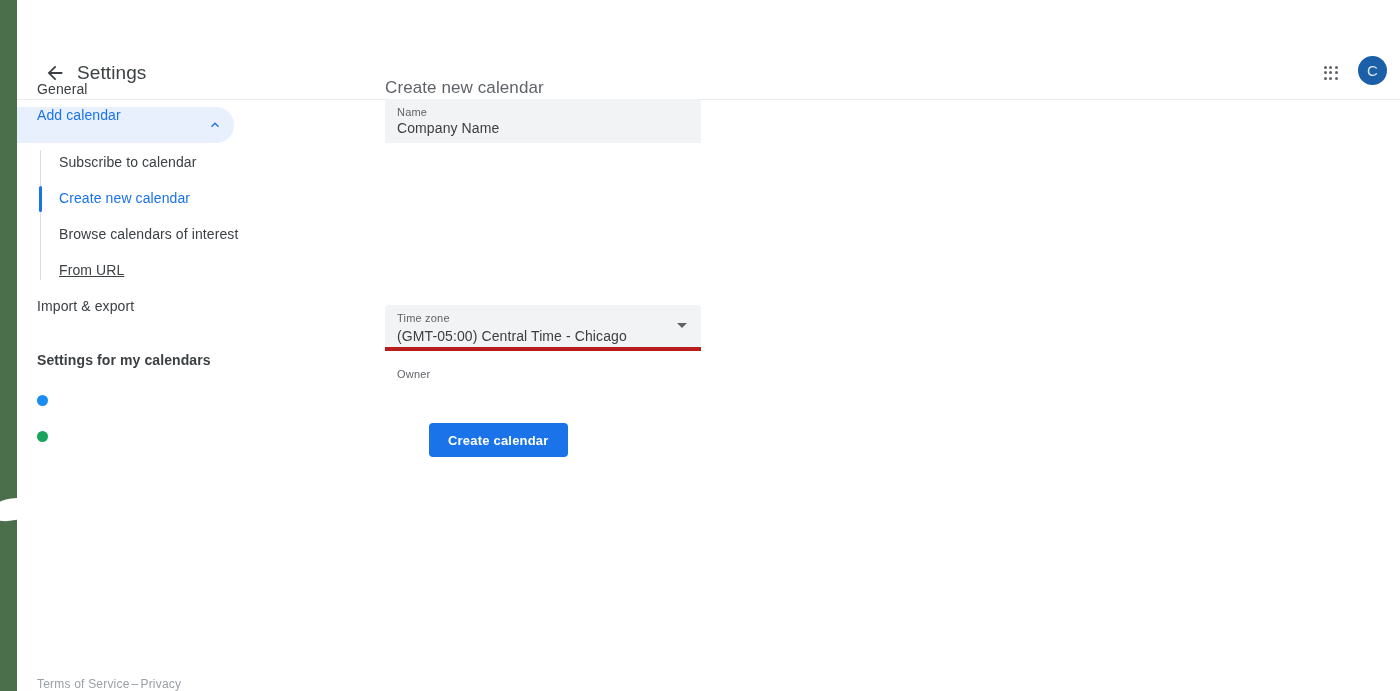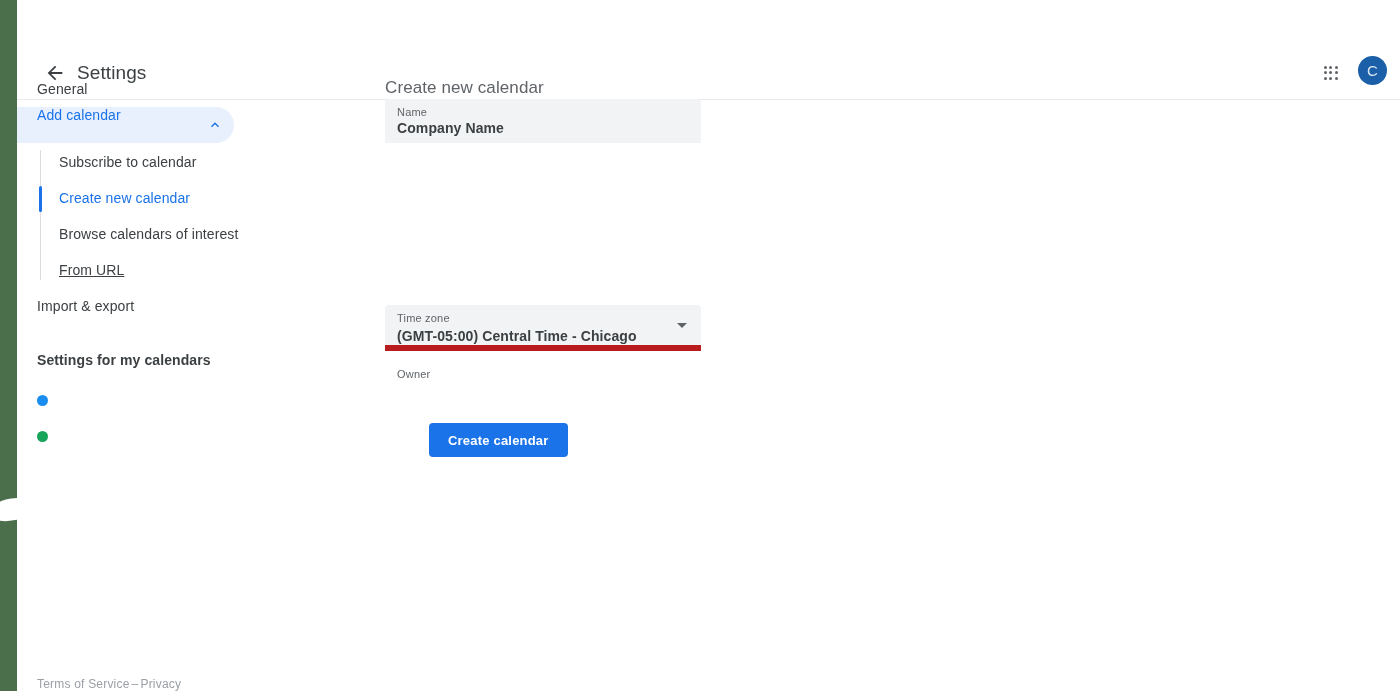--- a/index.html
+++ b/index.html
@@ -263,36 +263,35 @@
   .field-filled {
     position: absolute;
     left: 0;
     width: 316px;
     background: #f1f3f4;
     border-radius: 4px 4px 0 0;
     cursor: text;
   }
   .field-name { top: 44px; height: 44px; }
   .field-desc { top: 131px; height: 107px; border-radius: 4px; }
-  .field-tz   { top: 250px; height: 46px; border-bottom: 6px solid #b91c1c; }
+  .field-tz   { top: 250px; height: 46px; border-bottom: 4px solid #b91c1c; }
 
   .field-label {
     position: absolute;
     left: 12px; top: 7px;
     font-size: 11px;
     color: #5f6368;
     letter-spacing: .2px;
   }
   .field-value {
     position: absolute;
     left: 12px; top: 21px;
     font-size: 14px;
     color: #3c4043;
     letter-spacing: .1px;
-    font-weight: bold;
   }
   .field-placeholder {
     position: absolute;
     left: 12px; top: 19px;
     font-size: 14px;
     color: #5f6368;
     letter-spacing: .1px;
   }
   .field-tz .field-value { top: 23px; }
   .tz-caret {

